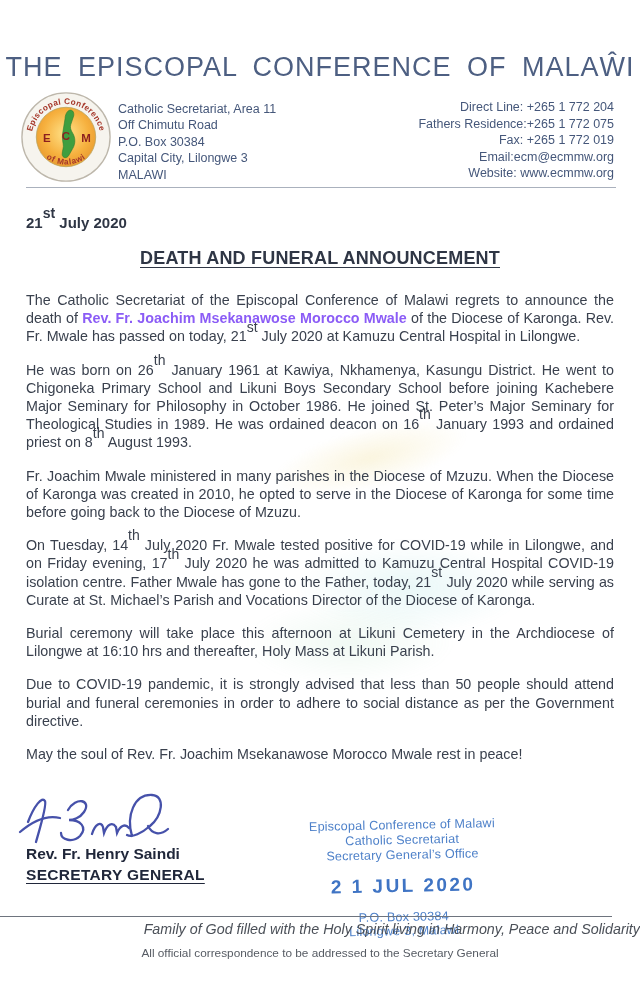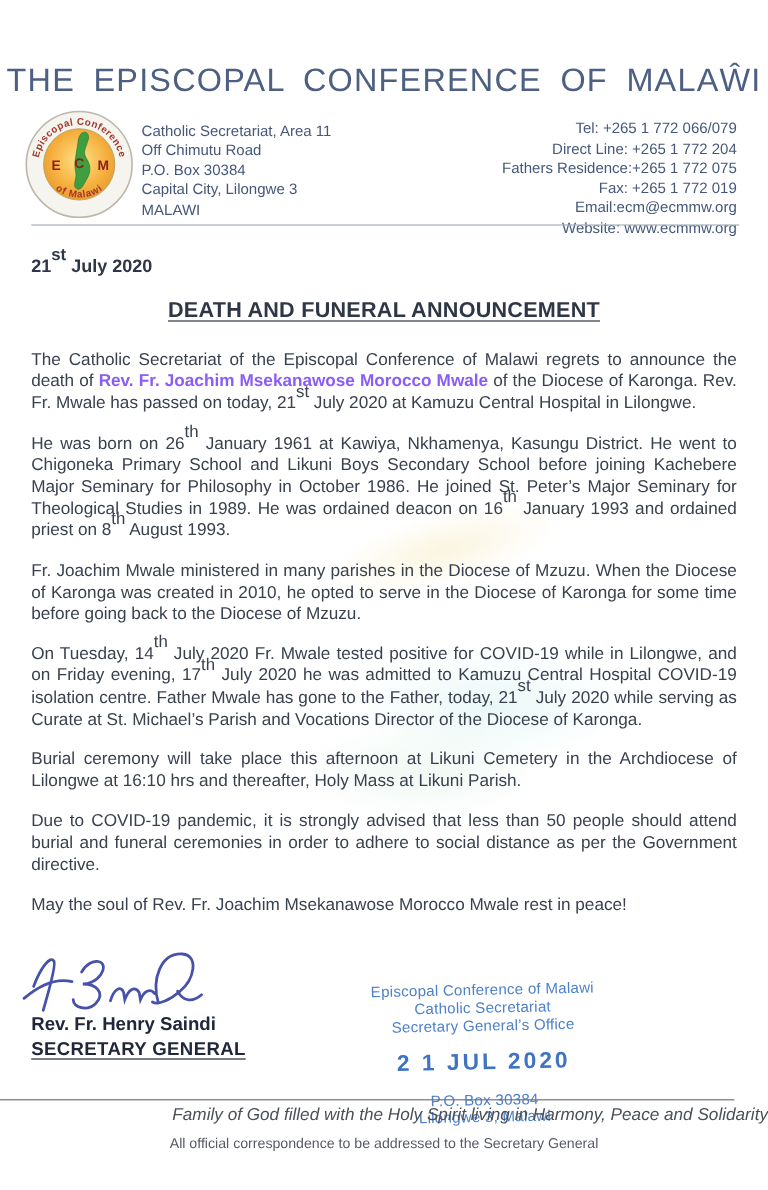--- a/index.html
+++ b/index.html
@@ -124,21 +124,20 @@
   </svg>
 
   <div class="addr">
       <div class="line">Catholic Secretariat, Area 11</div>
       <div class="line">Off Chimutu Road</div>
       <div class="line">P.O. Box 30384</div>
       <div class="line">Capital City, Lilongwe 3</div>
       <div class="line">MALAWI</div>
     </div>
   <div class="contact">
-      <div class="line">Tel: +265 1 772 066/079</div>
       <div class="line">Direct Line: +265 1 772 204</div>
       <div class="line">Fathers Residence:+265 1 772 075</div>
       <div class="line">Fax: +265 1 772 019</div>
       <div class="line">Email:ecm@ecmmw.org</div>
       <div class="line">Website: www.ecmmw.org</div>
     </div>
   <div class="hrule"></div>
 
   <div class="letter">
     <div class="date-line"><span>21</span><sup>st</sup><span> July 2020</span></div>

